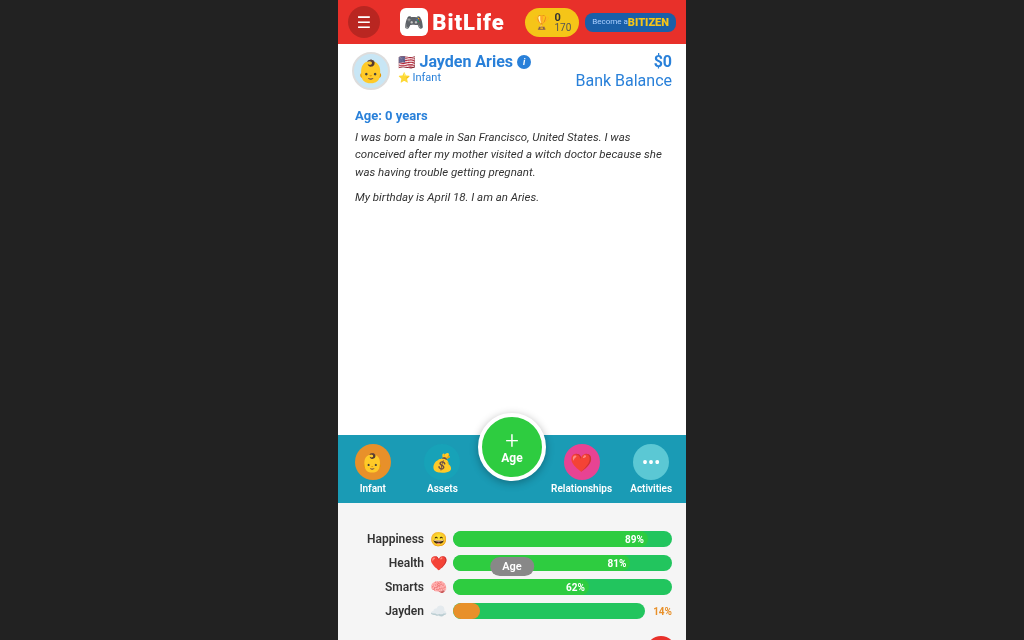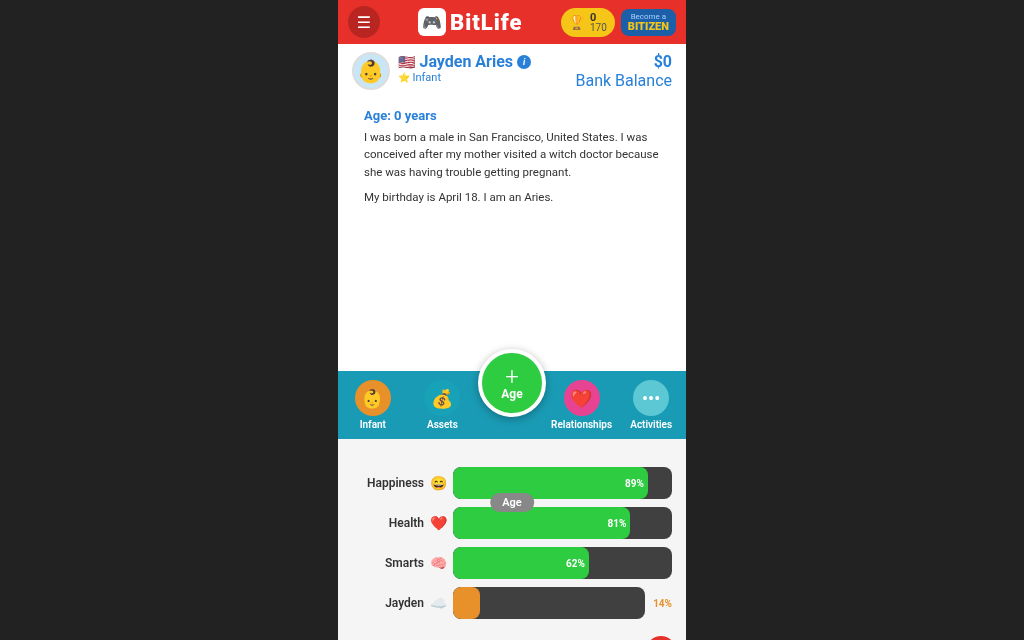--- a/index.html
+++ b/index.html
@@ -102,21 +102,21 @@
       color: #555;
       line-height: 1;
       text-align: center;
     }
 
     .bitizen-btn {
       background: #1a5fa8;
       border-radius: 8px;
       padding: 4px 7px;
       display: flex;
-      flex-direction: column;
+      flex-direction: row;
       align-items: center;
       cursor: pointer;
     }
 
     .bitizen-become {
       font-size: 8px;
       color: #aacfff;
       line-height: 1;
     }
 
@@ -212,39 +212,40 @@
 
     .char-balance-label {
       color: #2980d9;
       font-size: 16px;
     }
 
     
     .main-content {
       background: white;
       flex: 1;
-      padding: 10px 26px;
+      padding: 10px 17px;
       overflow-y: auto;
     }
 
     .age-title {
       color: #2980d9;
       font-size: 13px;
       font-weight: 700;
       margin-bottom: 6px;
     }
 
     .bio-text {
       color: #333;
       font-size: 11.5px;
       line-height: 1.5;
     }
 
     .bio-text p {
       margin-bottom: 8px;
+      font-style: italic;
     }
 
     
     .bottom-nav {
       background: #1a9bb5;
       height: 68px;
       display: flex;
       align-items: center;
       justify-content: space-around;
       flex-shrink: 0;
@@ -363,22 +364,22 @@
       flex-shrink: 0;
     }
 
     .stat-emoji {
       font-size: 14px;
       flex-shrink: 0;
     }
 
     .stat-bar-bg {
       flex: 1;
-      height: 32px;
-      background: #404040;
+      height: 16px;
+      background: #22c55e;
       border-radius: 8px;
       overflow: hidden;
       position: relative;
     }
 
     .stat-bar-fill {
       height: 100%;
       border-radius: 8px;
       background: #2ecc40;
       position: relative;

